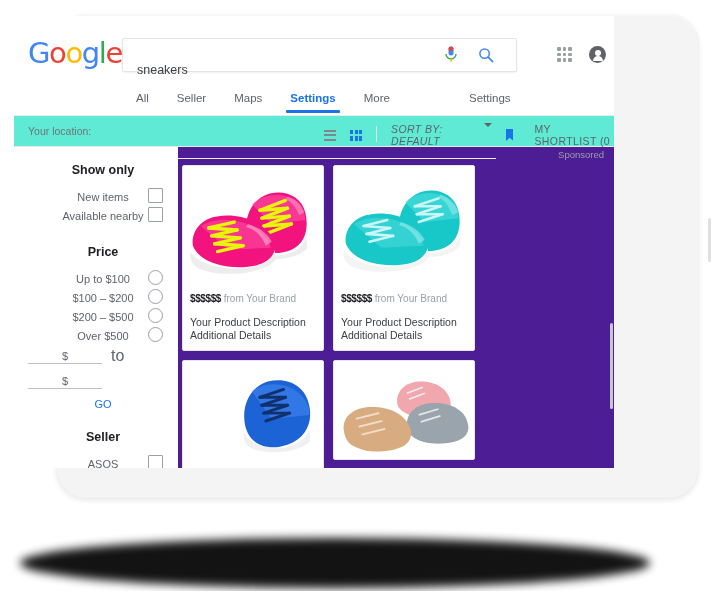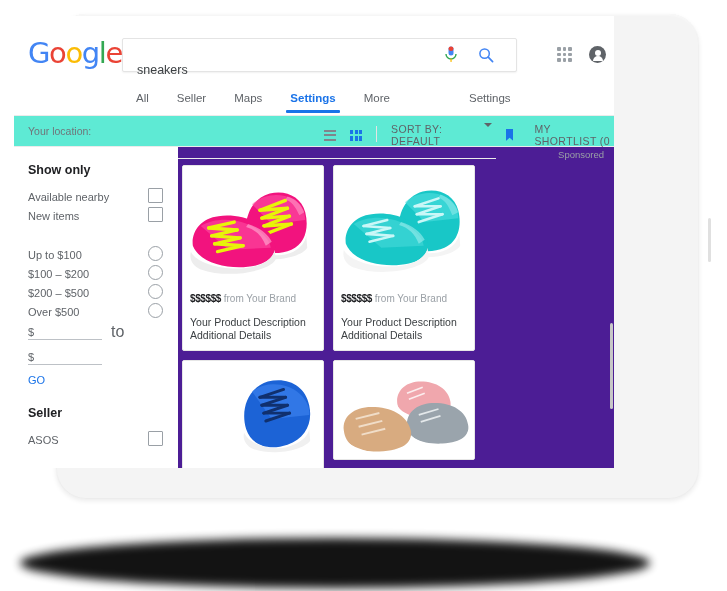--- a/index.html
+++ b/index.html
@@ -85,31 +85,31 @@
   .filterbar{position:relative;height:30px;background:#5eead4;border-bottom:1px solid #ebebeb;}
   .yourloc{position:absolute;left:14px;top:9px;font-size:10.5px;color:#70757a;}
   .viewicons{position:absolute;left:310px;top:7px;display:flex;align-items:center;gap:14px;}
   .list-icon{width:14px;height:11px;display:flex;flex-direction:column;justify-content:space-between;cursor:pointer;}
   .list-icon i{display:block;height:2px;background:#80868b;position:relative;padding-left:5px;box-sizing:border-box;}
   .list-icon i::before{content:"";position:absolute;left:0;top:0;width:2px;height:2px;background:#80868b;}
   .grid-icon{width:14px;height:11px;display:grid;grid-template-columns:repeat(3,1fr);
     grid-template-rows:repeat(2,1fr);gap:1.5px;cursor:pointer;}
   .grid-icon i{background:#1a73e8;display:block;}
   .vdiv{width:1px;height:16px;background:#e4e4e4;margin-top:-3px;}
-  .sortby{font-size:10.5px;color:#5f6368;letter-spacing:.4px;cursor:pointer;display:flex;align-items:flex-start;gap:5px;}
+  .sortby{font-size:10.5px;color:#5f6368;letter-spacing:.4px;cursor:pointer;display:flex;align-items:flex-start;gap:5px;font-style:italic;}
   .caret{width:0;height:0;border-left:4px solid transparent;border-right:4px solid transparent;
     border-top:4px solid #5f6368;}
   .shortlist{font-size:10.5px;color:#5f6368;letter-spacing:.4px;display:flex;align-items:center;gap:21px;cursor:pointer;}
   .bookmark{width:9px;height:12px;background:#1a73e8;
     clip-path:polygon(0 0,100% 0,100% 100%,50% 72%,0 100%);}
 
   
   .content{position:relative;height:322px;background:#fff;}
   .sidebar{position:absolute;left:0;top:0;width:164px;height:322px;background:#fff;}
-  .sb-pad{padding:16px 0 0 14px;}
+  .sb-pad{padding:16px 0 0 14px;text-align:center;}
   .sb-h{font-size:12.5px;color:#202124;font-weight:bold;margin:0 0 10px 0;}
   .sb-row{position:relative;height:17px;margin-bottom:2px;}
   .sb-label{font-size:11px;color:#5f6368;line-height:17px;}
   .cbox{position:absolute;left:120px;top:1px;width:13px;height:13px;border:1.5px solid #9aa0a6;
     background:#fff;border-radius:1px;cursor:pointer;}
   .rbox{position:absolute;left:120px;top:1px;width:13px;height:13px;border:1.5px solid #9aa0a6;
     background:#fff;border-radius:50%;cursor:pointer;}
   .sb-gap{height:20px;}
   .price-input-row{position:relative;height:22px;margin-top:3px;}
   .pi{position:absolute;left:0;top:0;width:74px;border-bottom:1px solid #bdc1c6;height:17px;}
@@ -232,30 +232,31 @@
       </div>
     </div>
 
     <div class="content">
 
       <div class="sidebar">
         <div class="sb-pad">
 
           <div class="sb-h">Show only</div>
           <div class="sb-row">
+            <span class="sb-label">New items</span>
+            <span class="cbox"></span>
+          </div>
+          <div class="sb-row">
             <span class="sb-label">Available nearby</span>
             <span class="cbox"></span>
           </div>
-          <div class="sb-row">
-            <span class="sb-label">New items</span>
-            <span class="cbox"></span>
-          </div>
 
           <div class="sb-gap"></div>
 
+          <div class="sb-h">Price</div>
           <div class="sb-row">
             <span class="sb-label">Up to $100</span>
             <span class="rbox"></span>
           </div>
           <div class="sb-row">
             <span class="sb-label">$100 – $200</span>
             <span class="rbox"></span>
           </div>
           <div class="sb-row">
             <span class="sb-label">$200 – $500</span>

